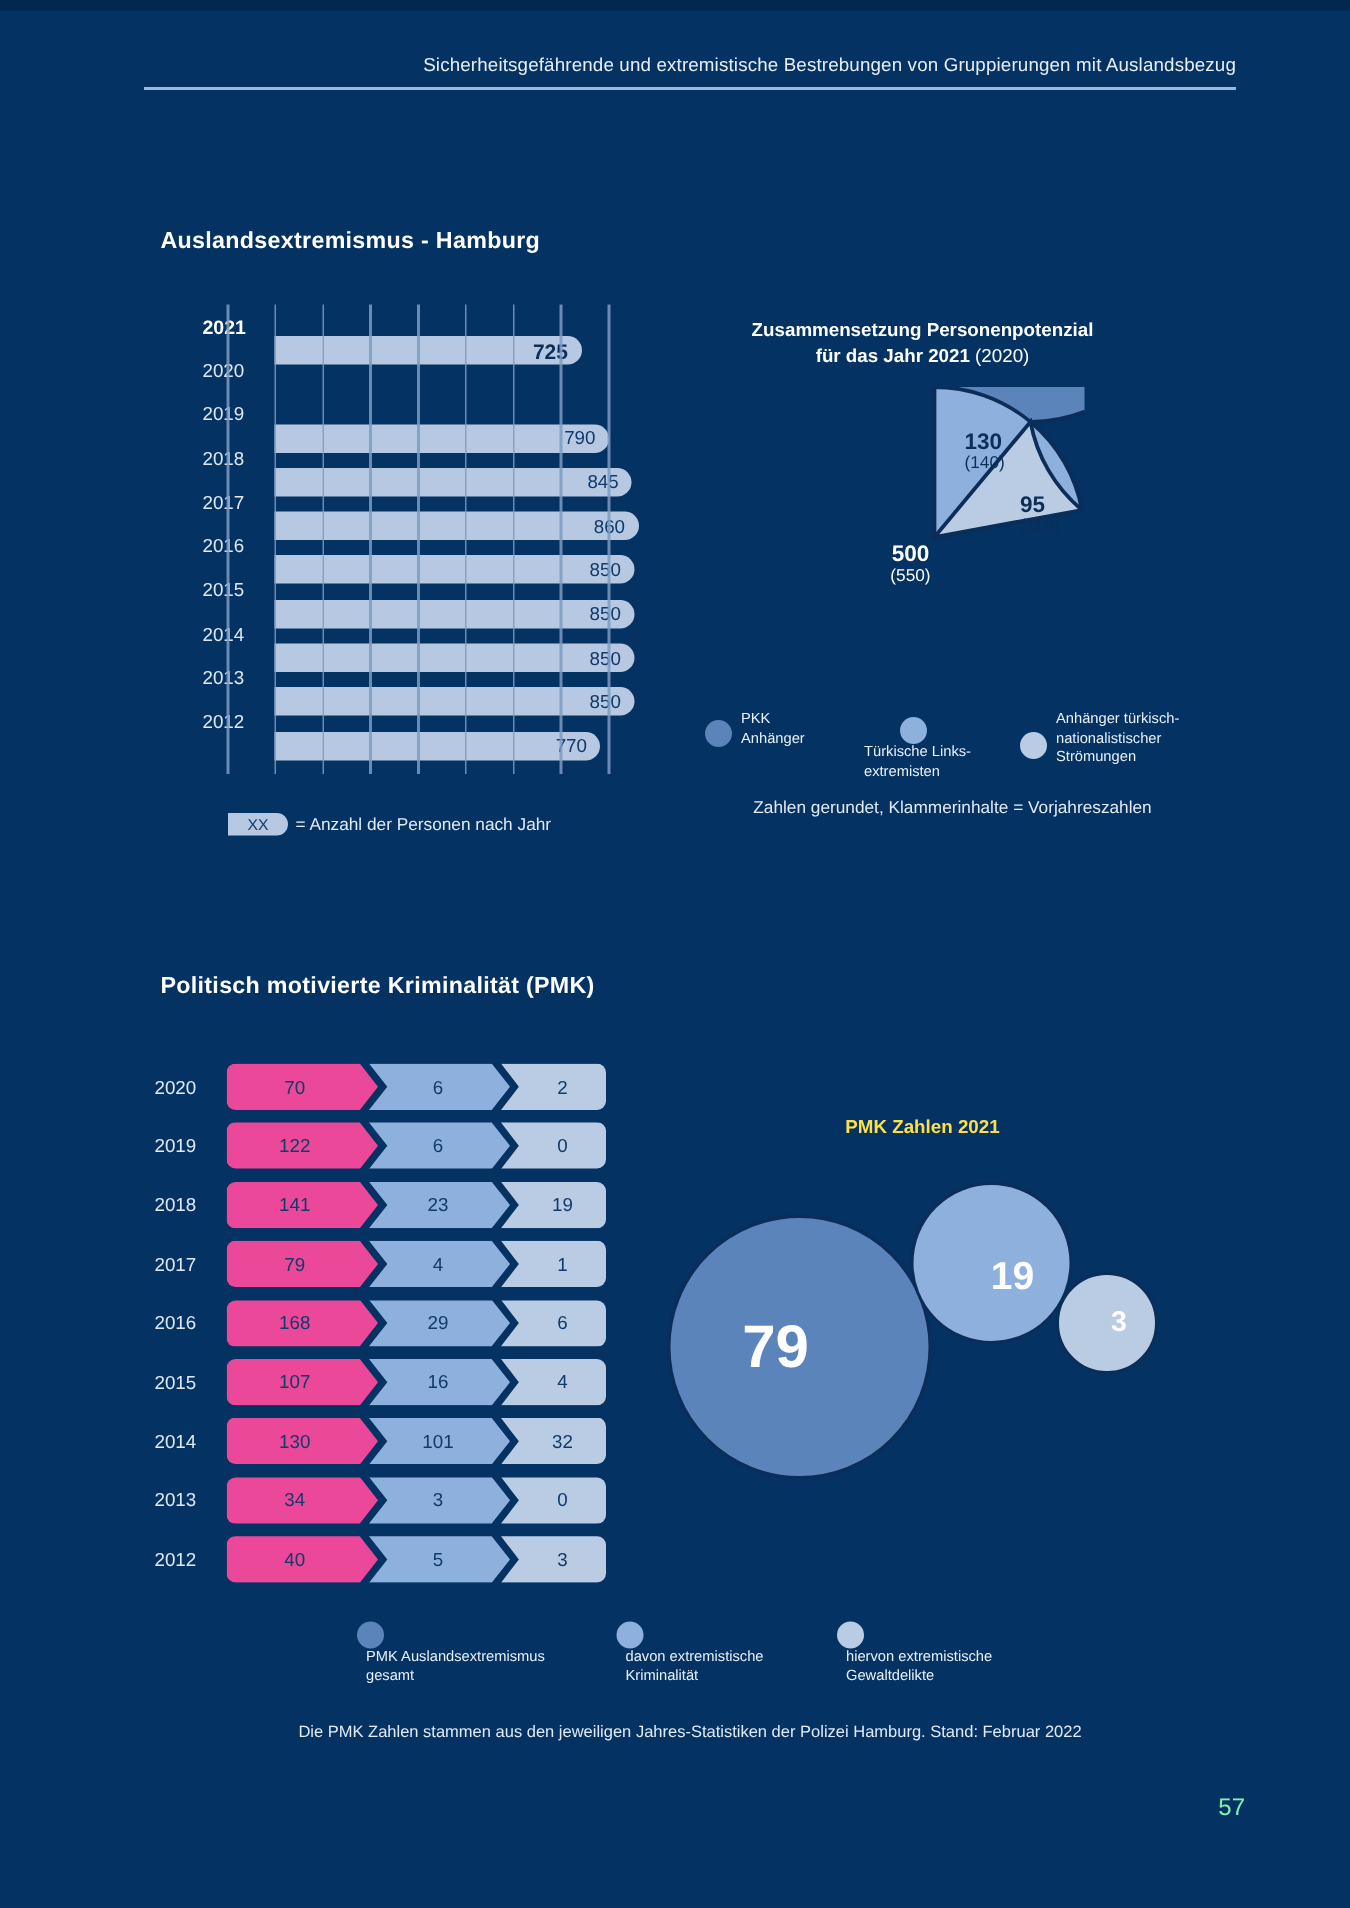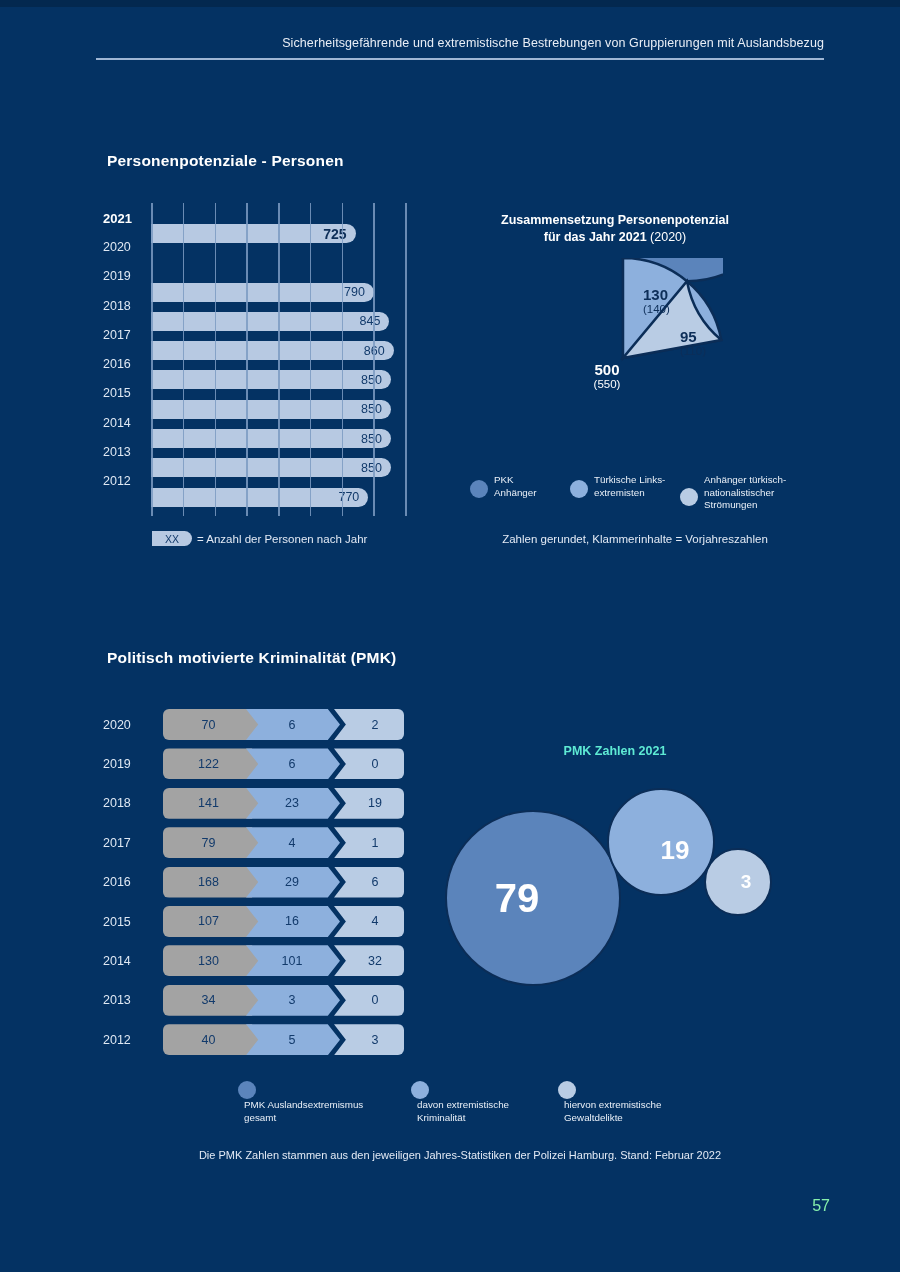--- a/index.html
+++ b/index.html
@@ -24,40 +24,40 @@
   
   .section-title {
     position: absolute; font-size: 15.5px; font-weight: bold;
     color: #ffffff; letter-spacing: .2px;
   }
   #title-1 { left: 107px; top: 152px; }
   #title-2 { left: 107px; top: 649px; }
 
   
   #barchart { position: absolute; left: 103px; top: 203px; width: 320px; height: 305px; }
-  .bar-row { position: relative; height: 29.3px; }
+  .bar-row { position: relative; height: 29.3px; margin-left: 32px; }
   .bar-year {
     position: absolute; left: 0; top: 50%; transform: translateY(-50%);
     width: 44px; text-align: left; font-size: 12.5px; color: #dfe8f3;
   }
   .bar-row.current .bar-year { font-weight: bold; color: #ffffff; font-size: 13px; }
   .bar-plot { position: absolute; left: 48px; top: 16px; right: 0; height: 29.3px; }
   .bar-fill {
     position: absolute; left: 0; top: 5px; height: 19px;
     background: #b7c9e2; border-radius: 0 10px 10px 0;
     display: flex; align-items: center; justify-content: flex-end;
   }
   .bar-val { font-size: 12.5px; color: #123a6b; padding-right: 9px; white-space: nowrap; }
   .bar-row.current .bar-val { font-weight: bold; font-size: 14px; color: #0d2e58; }
 
   #grid { position: absolute; left: 151px; top: 203px; width: 254px; height: 313px; pointer-events: none; }
   #grid .gl { position: absolute; top: 0; width: 1.5px; height: 313px; background: #7d9bc2; opacity: .85; }
 
   
-  #bar-note { position: absolute; left: 152px; top: 531px; display: flex; align-items: center; }
+  #bar-note { position: absolute; left: 152px; top: 542px; display: flex; align-items: center; }
   #bar-note-chip {
     width: 40px; height: 15px; background: #b7c9e2; border-radius: 0 8px 8px 0;
     display: flex; align-items: center; justify-content: center;
     font-size: 10.5px; color: #123a6b; margin-right: 5px;
   }
   #bar-note-text { font-size: 11.5px; color: #e3eaf5; }
 
   
   #pie-title {
     position: absolute; left: 470px; top: 212px; width: 290px;
@@ -66,55 +66,55 @@
   #pie-title .yr-prev { font-weight: normal; margin-top: 18px; }
   #pie-wrap { position: absolute; left: 523px; top: 258px; width: 200px; height: 200px; }
   #pie-svg { display: block; }
   .pie-lbl-main { font-size: 15px; font-weight: bold; }
   .pie-lbl-sub  { font-size: 11.5px; }
 
   #pie-legend { position: absolute; left: 470px; top: 474px; width: 320px; height: 40px; }
   .pl-item { position: absolute; top: 0; display: flex; align-items: center; }
   .pl-dot { width: 18px; height: 18px; border-radius: 50%; flex: 0 0 18px; margin-top: 4px; }
   .pl-txt { font-size: 9.8px; line-height: 1.28; margin-left: 6px; color: #eaf0f8; }
-  #pl-0 { left: 0; }   #pl-1 { left: 100px; } #pl-2 { left: 210px; }
+  #pl-0 { left: 0; }   #pl-1 { left: 100px; flex-direction: column; } #pl-2 { left: 210px; }
   #pl-2 .pl-dot { margin-top: 9px; }
 
   #pie-note {
     position: absolute; left: 470px; top: 533px; width: 330px;
     text-align: center; font-size: 11.5px; color: #e3eaf5;
   }
 
   
   #chevchart { position: absolute; left: 103px; top: 705px; width: 305px; }
   .cv-row { position: relative; height: 39.4px; }
   .cv-year {
     position: absolute; left: 0; top: 50%; transform: translateY(-50%);
     font-size: 12.5px; color: #dfe8f3;
   }
   .cv-bar { position: absolute; left: 48px; top: 4px; width: 253px; height: 31px; }
   .cv-seg {
     position: absolute; top: 0; height: 31px;
     display: flex; align-items: center; justify-content: center;
     font-size: 12.5px; color: #123a6b;
   }
-  .cv-s0 { left: 12px;     width: 101px; background: #a3a3a3; border-radius: 6px 0 0 6px;
+  .cv-s0 { left: 0;     width: 101px; background: #ec4899; border-radius: 6px 0 0 6px;
            clip-path: polygon(0 0, 88% 0, 100% 50%, 88% 100%, 0 100%); }
   .cv-s1 { left: 95px;  width: 94px;  background: #8db0dd;
            clip-path: polygon(0 0, 87% 0, 100% 50%, 87% 100%, 0 100%, 13% 50%); }
   .cv-s2 { left: 183px; width: 70px;  background: #b9cce4; border-radius: 0 6px 6px 0;
            clip-path: polygon(0 0, 100% 0, 100% 100%, 0 100%, 17% 50%); }
   .cv-s0 span { padding-right: 10px; }
   .cv-s1 span { padding-left: 4px; padding-right: 6px; }
   .cv-s2 span { padding-left: 12px; }
 
   
   #bub-title {
     position: absolute; left: 470px; top: 744px; width: 290px;
-    text-align: center; font-size: 12.5px; font-weight: bold; color: #5eead4;
+    text-align: center; font-size: 12.5px; font-weight: bold; color: #fde047;
   }
   #bubbles { position: absolute; left: 432px; top: 770px; width: 368px; height: 260px; }
   .bubble {
     position: absolute; border-radius: 50%; border: 2.5px solid #0b2d57;
     display: flex; align-items: center; justify-content: center;
     color: #ffffff; font-weight: bold;
   }
   #bub-0 { left: 13px;  top: 40px;  width: 176px; height: 176px; background: #5b84bb; font-size: 40px; z-index: 1; }
   #bub-1 { left: 175px; top: 18px;  width: 108px; height: 108px; background: #8db0dd; font-size: 26px; z-index: 2; }
   #bub-2 { left: 272px; top: 78px;  width: 68px;  height: 68px;  background: #b9cce4; font-size: 19px; z-index: 3; }
@@ -142,21 +142,21 @@
 
 <div id="page">
 
   <div id="topstrip"></div>
 
   <div id="header">
     <div id="header-text">Sicherheitsgefährende und extremistische Bestrebungen von Gruppierungen mit Auslandsbezug</div>
     <div id="header-rule"></div>
   </div>
 
-  <div class="section-title" id="title-1">Personenpotenziale - Personen</div>
+  <div class="section-title" id="title-1">Auslandsextremismus - Hamburg</div>
 
   <div id="barchart">
       <div class="bar-row current">
         <div class="bar-year">2021</div>
         <div class="bar-plot">
           <div class="bar-fill" style="width: 204.611px;">
             <span class="bar-val">725</span>
           </div>
         </div>
       </div>

